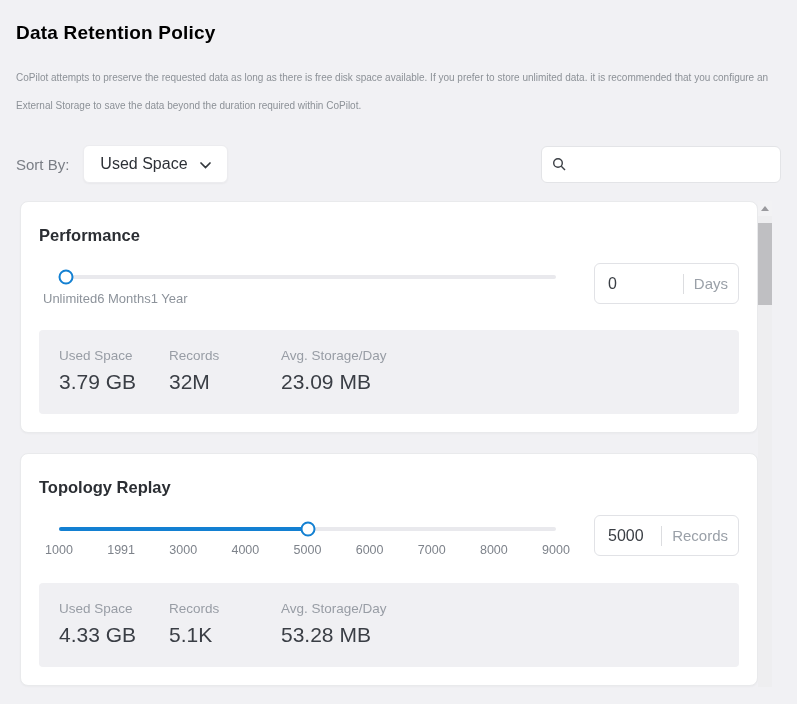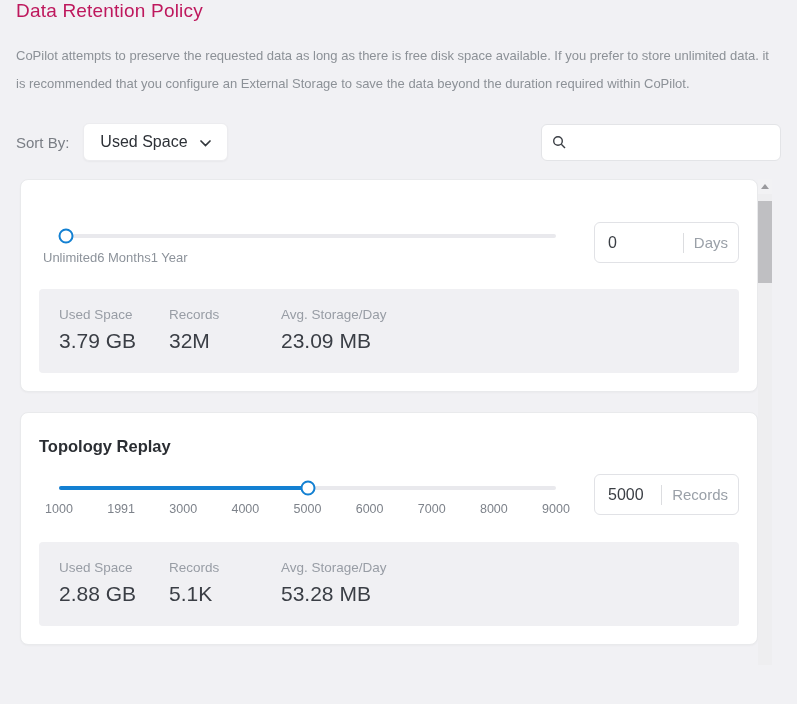--- a/index.html
+++ b/index.html
@@ -5,29 +5,30 @@
   * { box-sizing: border-box; margin: 0; padding: 0; }
   html, body { width: 797px; height: 704px; overflow: hidden; }
   body {
     font-family: "Liberation Sans", sans-serif;
     background: #f1f1f4;
     color: #3a3d42;
   }
   .page { padding: 0 16px; }
 
   .page-title {
+    margin-top: 22px;
     font-size: 19px;
-    font-weight: 400;
-    color: #be185d;
+    font-weight: 700;
+    color: #000000;
     letter-spacing: .2px;
   }
   .page-desc {
     margin-top: 20px;
     width: 762px;
-    font-size: 13px;
+    font-size: 10px;
     line-height: 28px;
     color: #8c9197;
   }
 
   
   .toolbar {
     margin-top: 25px;
     display: flex;
     align-items: center;
     height: 38px;
@@ -194,20 +195,21 @@
         <circle cx="6" cy="6" r="4.3" stroke="#3a3e44" stroke-width="1.4" fill="none"></circle>
         <line x1="9.3" y1="9.3" x2="13" y2="13" stroke="#3a3e44" stroke-width="1.4"></line>
       </svg>
       <input type="text" value="" style="">
     </div>
   </div>
 
   <div class="scroll-area">
 
     <section class="card">
+      <h2 class="card-title">Performance</h2>
       <div class="slider-row">
         <div class="slider">
           <div class="track">
             <div class="fill" style="width:0%"></div>
             <div class="thumb" style="left:1.5%"></div>
           </div>
           <div class="slider-labels">
             <span>Unlimited</span>
             <span>6 Months</span>
             <span>1 Year</span>
@@ -257,21 +259,21 @@
         </div>
         <div class="value-input">
           <input type="text" value="5000" style="">
           <span class="divider"></span>
           <span class="unit">Records</span>
         </div>
       </div>
       <div class="stats">
         <div class="stat">
           <div class="stat-label">Used Space</div>
-          <div class="stat-value">2.88 GB</div>
+          <div class="stat-value">4.33 GB</div>
         </div>
         <div class="stat">
           <div class="stat-label">Records</div>
           <div class="stat-value">5.1K</div>
         </div>
         <div class="stat">
           <div class="stat-label">Avg. Storage/Day</div>
           <div class="stat-value">53.28 MB</div>
         </div>
       </div>

